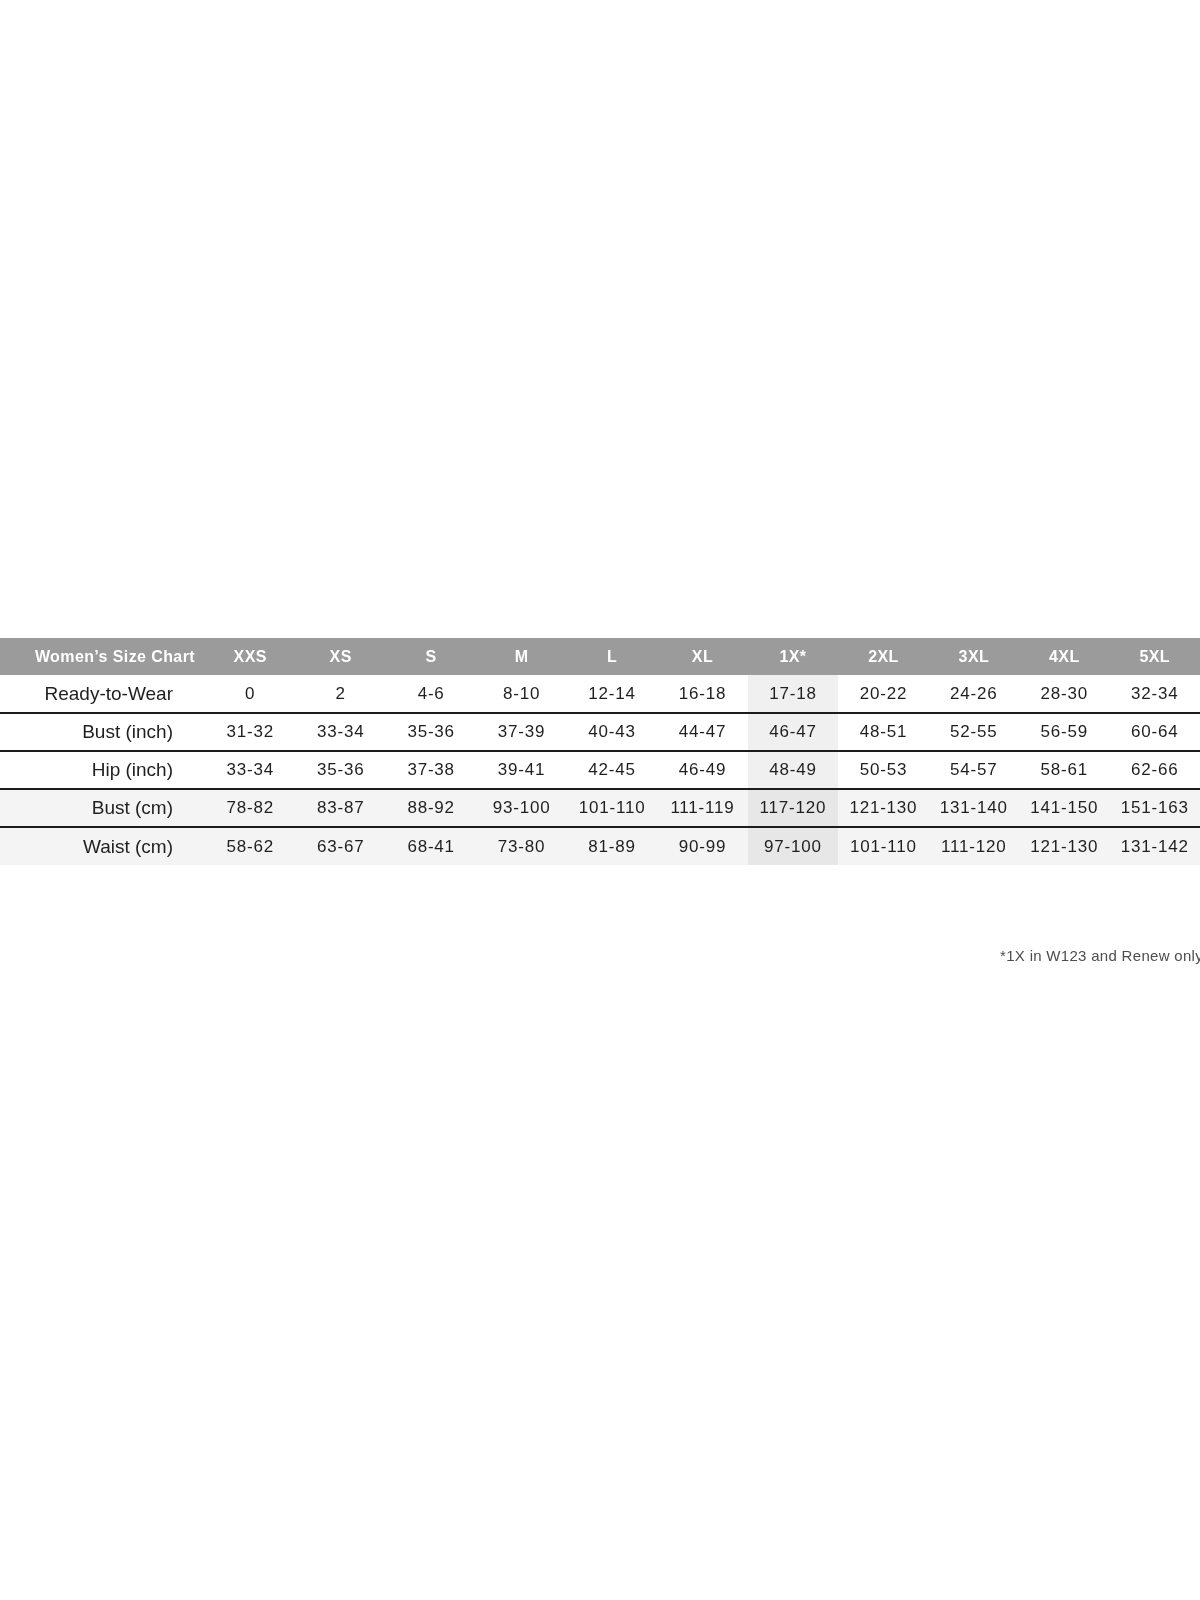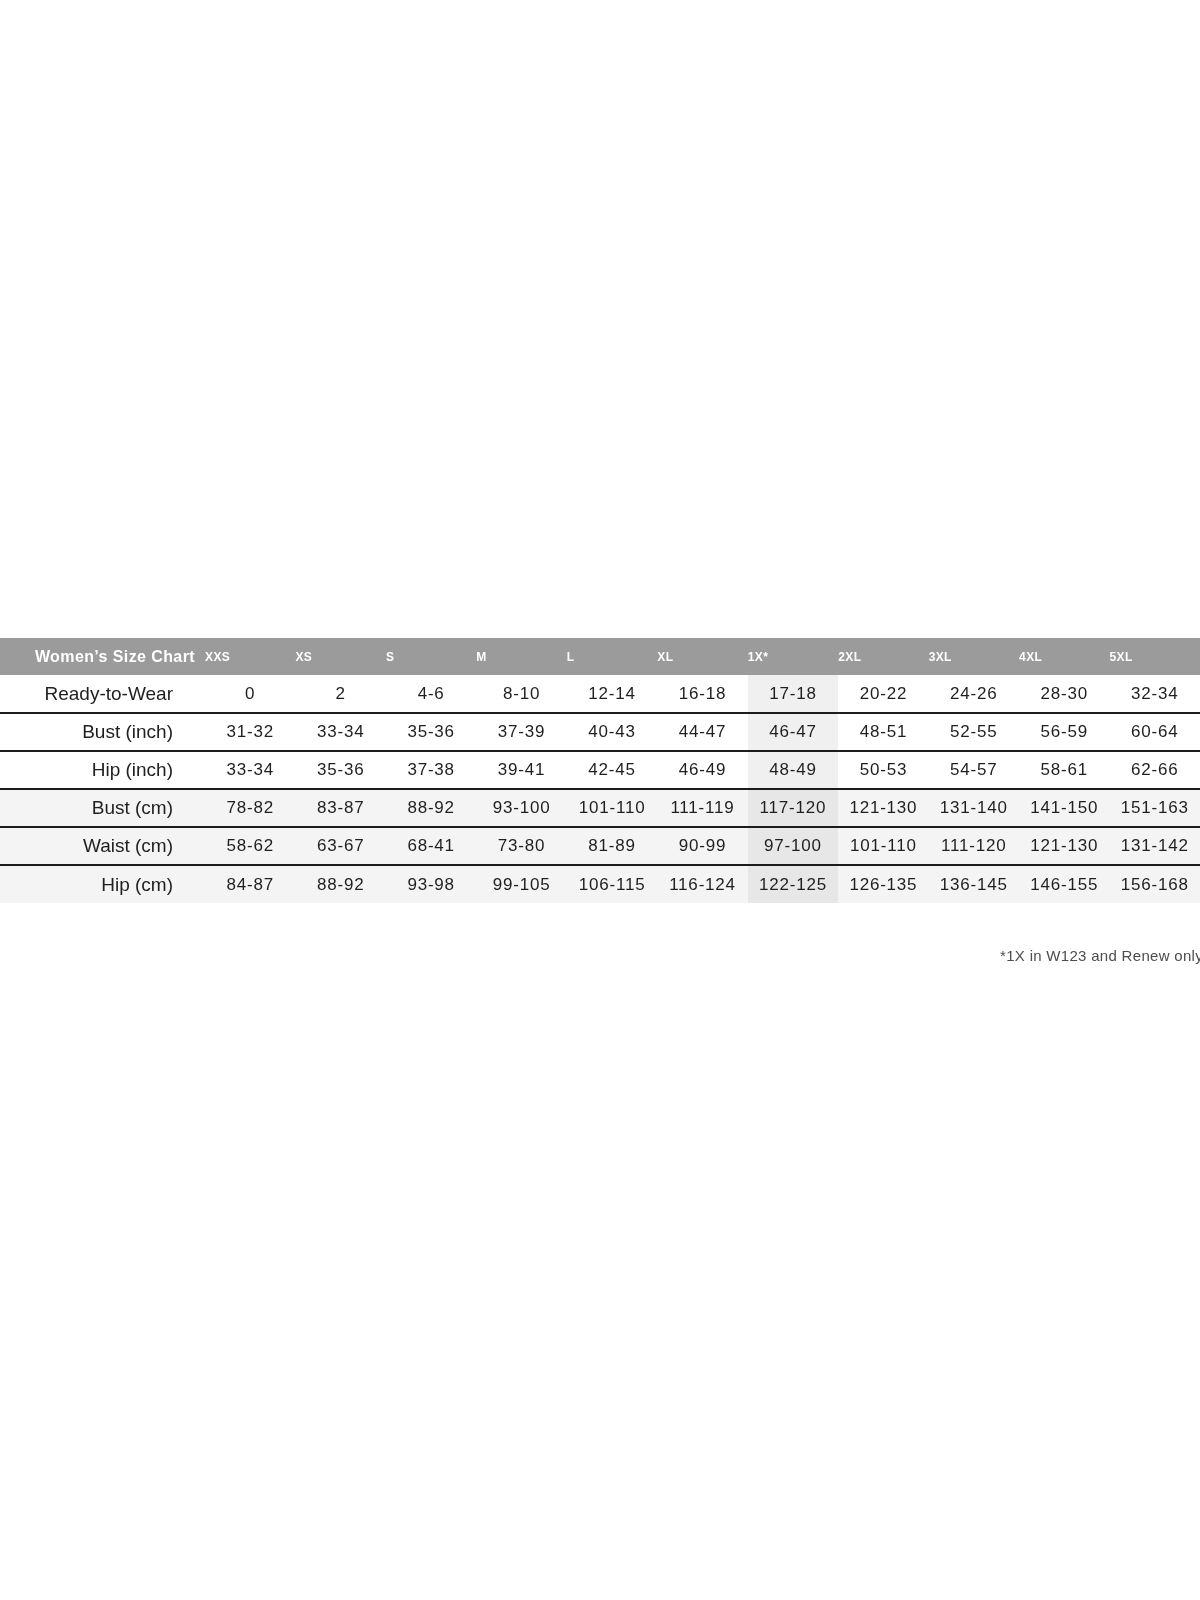--- a/index.html
+++ b/index.html
@@ -32,25 +32,25 @@
     position: absolute;
     top: 638px;
     left: 0;
     width: 1200px;
     border-collapse: collapse;
     table-layout: fixed;
   }
   table.size-chart thead th {
     background: var(--header-bg);
     color: var(--header-text);
-    font-size: 12px;
+    font-size: 16px;
     font-weight: 700;
     letter-spacing: 0.4px;
     height: 37px;
-    text-align: left;
+    text-align: center;
     vertical-align: middle;
     white-space: nowrap;
   }
   table.size-chart thead th.title-cell {
     width: 205px;
     text-align: right;
     padding-right: 10px;
     font-size: 16px;
   }
   table.size-chart tbody tr {
@@ -185,32 +185,18 @@
           <td>68-41</td>
           <td>73-80</td>
           <td>81-89</td>
           <td>90-99</td>
           <td class="hl">97-100</td>
           <td>101-110</td>
           <td>111-120</td>
           <td>121-130</td>
           <td>131-142</td>
         </tr>
-        <tr class="shaded">
-          <th>Hip (cm)</th>
-          <td>84-87</td>
-          <td>88-92</td>
-          <td>93-98</td>
-          <td>99-105</td>
-          <td>106-115</td>
-          <td>116-124</td>
-          <td class="hl">122-125</td>
-          <td>126-135</td>
-          <td>136-145</td>
-          <td>146-155</td>
-          <td>156-168</td>
-        </tr>
       </tbody>
   </table>
 
   <div class="footnote">*1X in W123 and Renew only</div>
 
 </div>
 
 </body></html>

